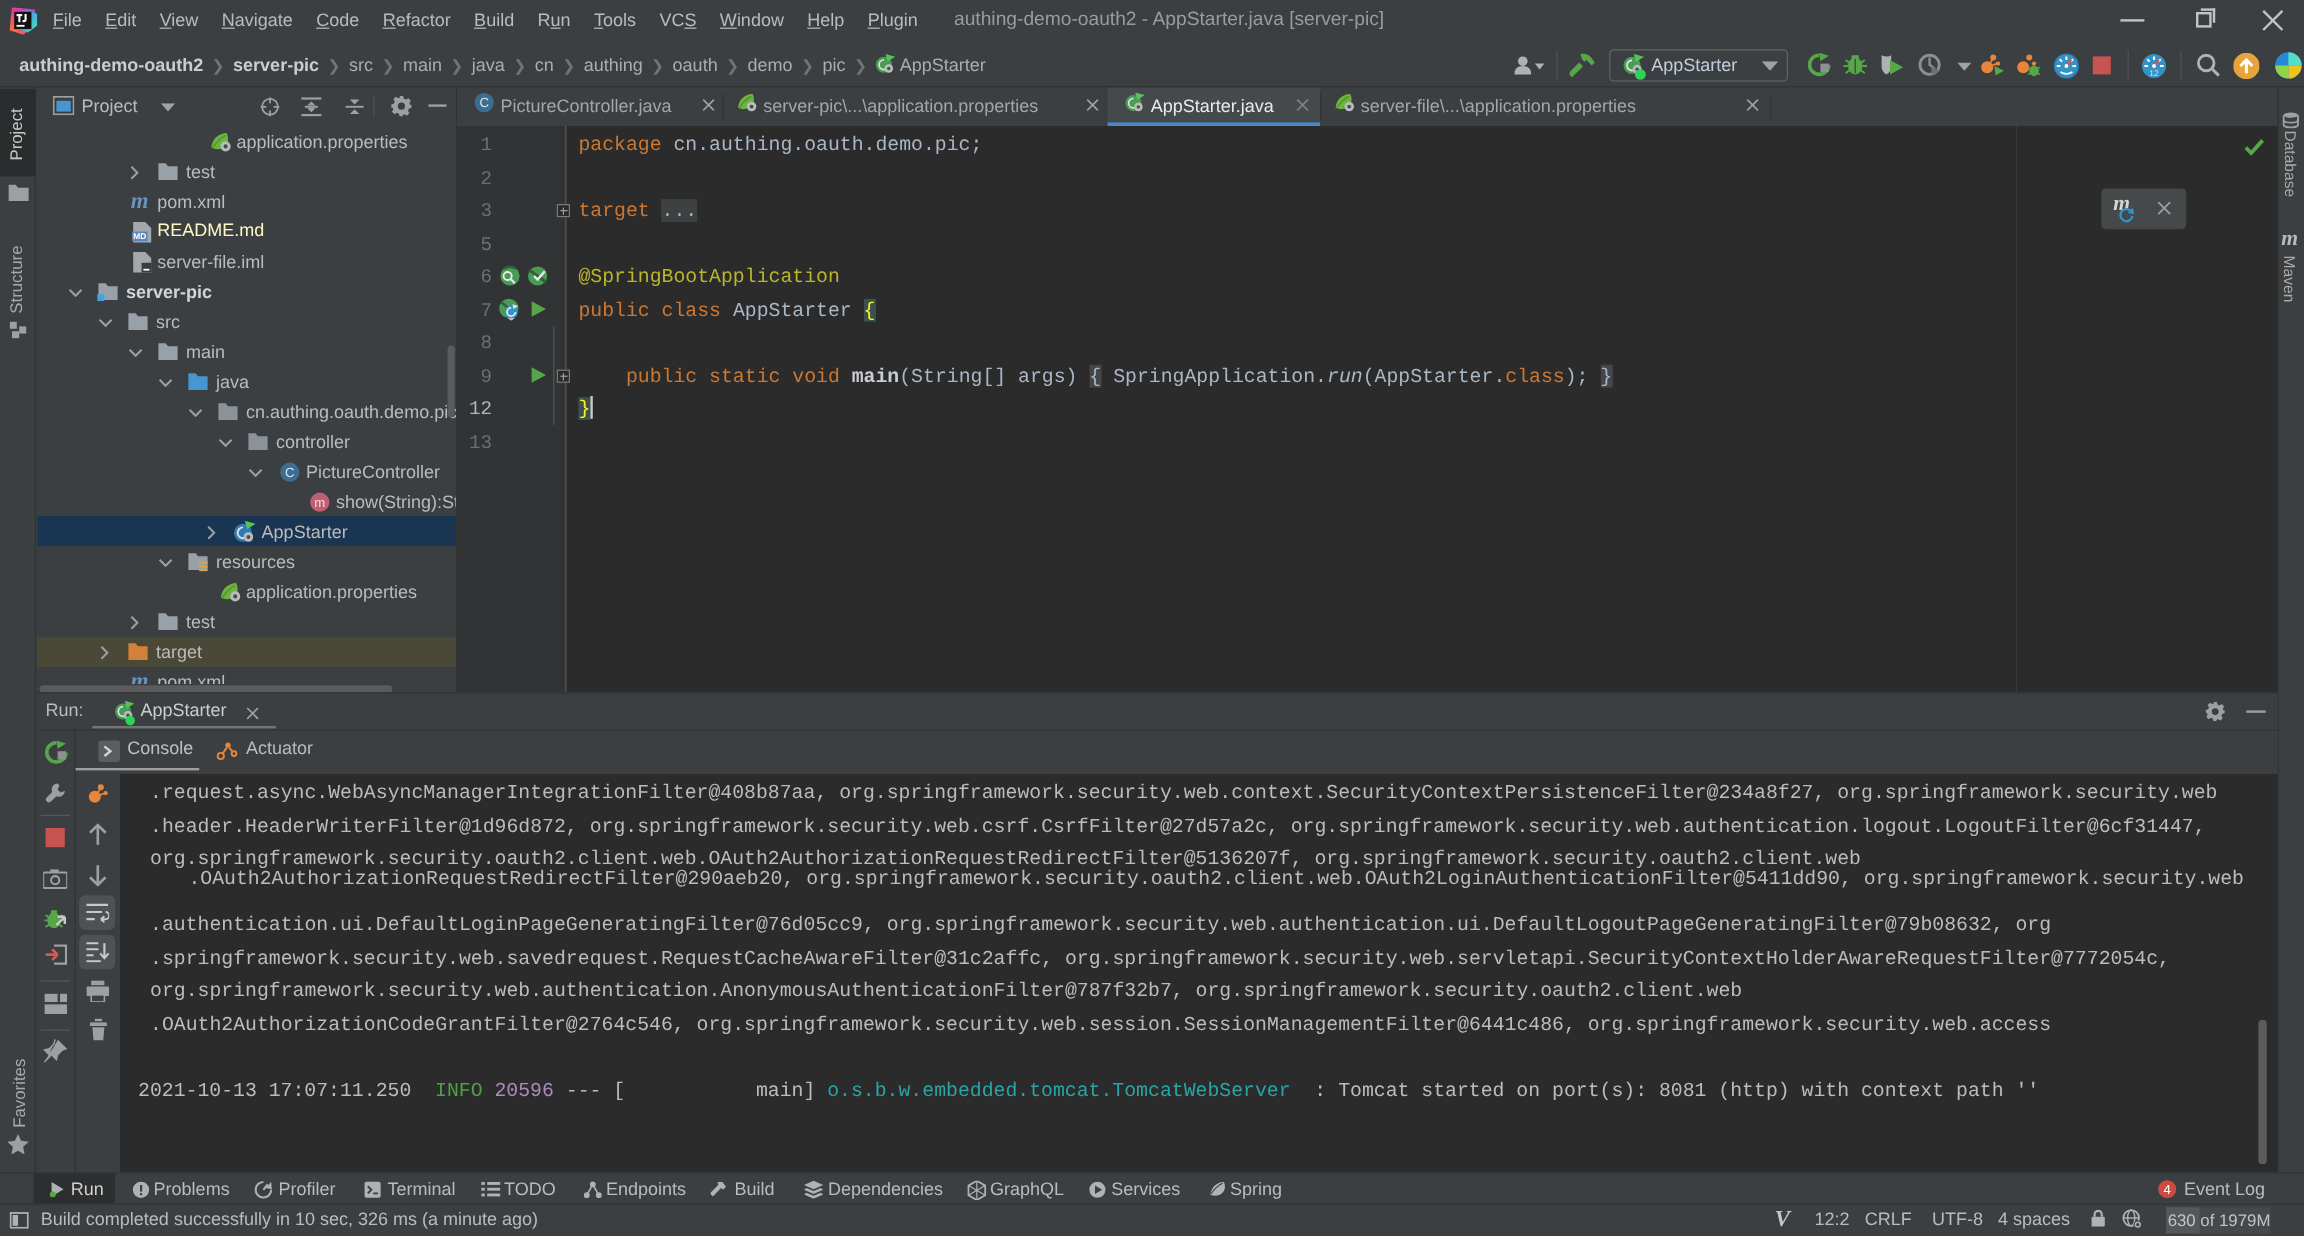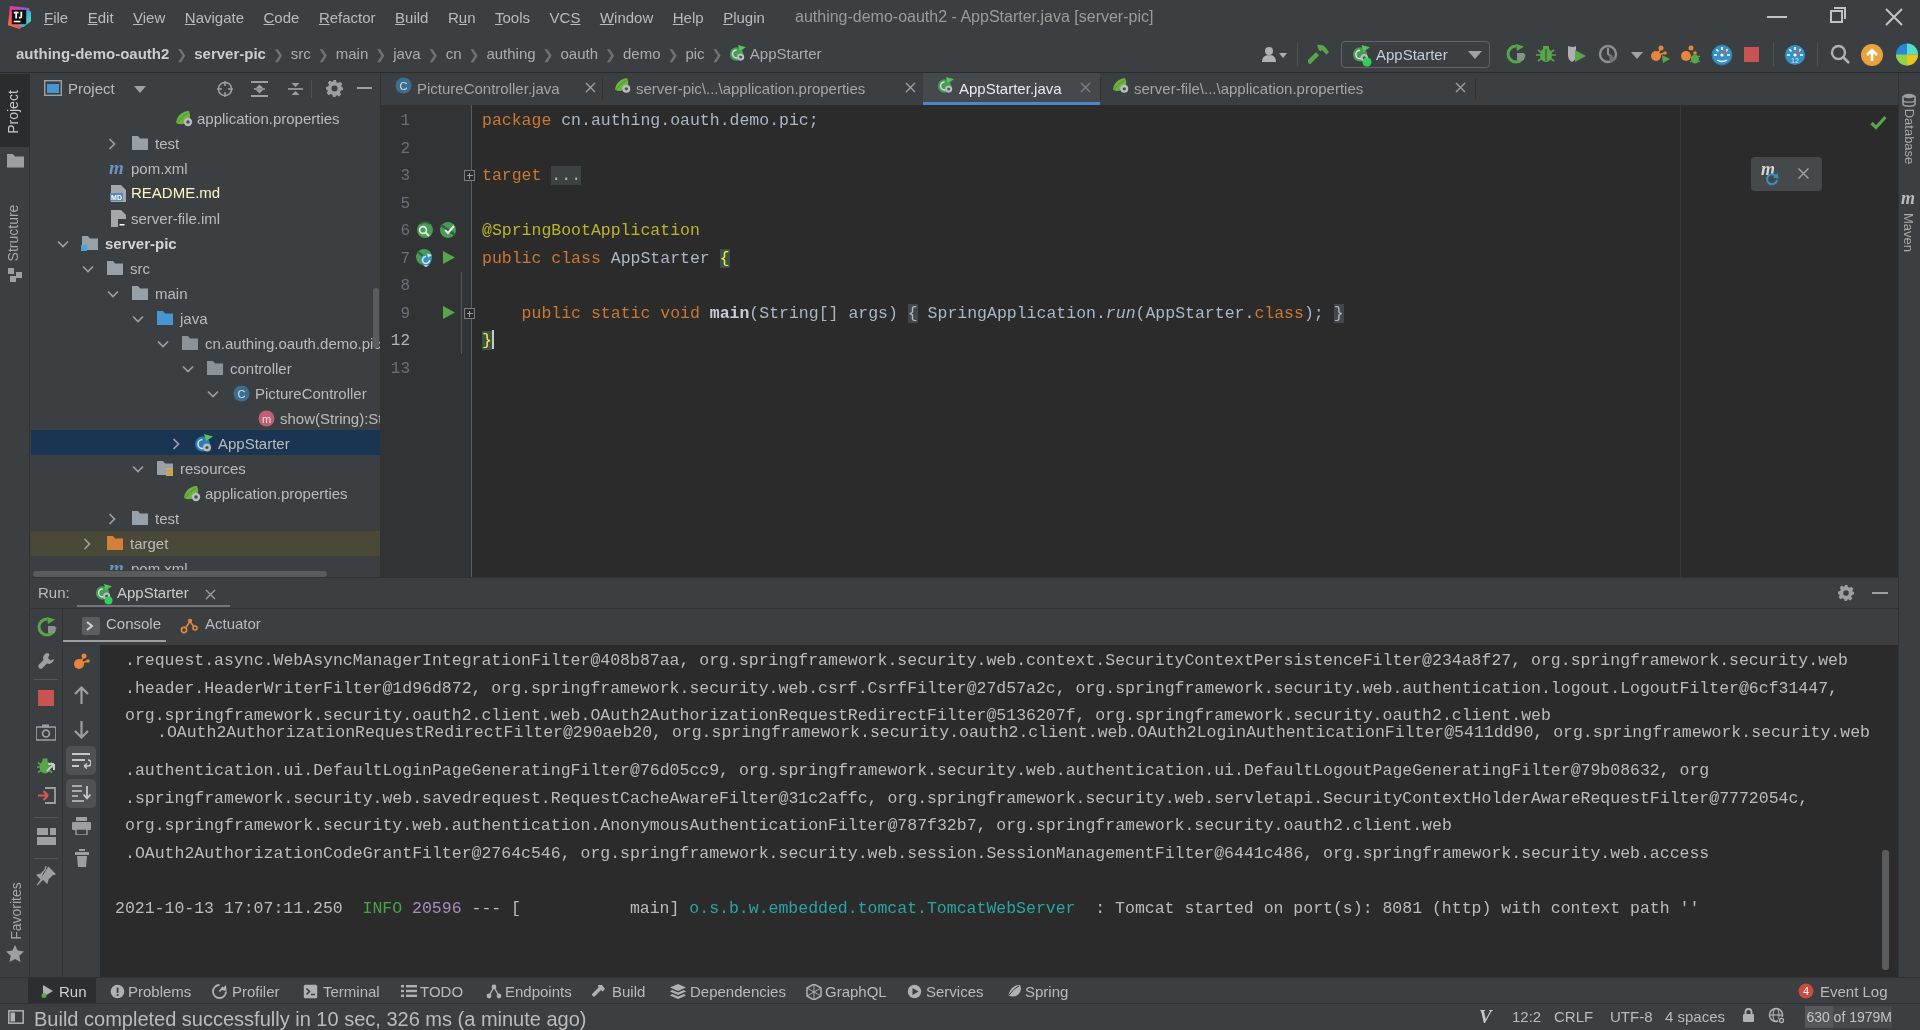--- a/index.html
+++ b/index.html
@@ -709,21 +709,21 @@
     <circle cx="8" cy="8" r="7.5" fill="#cc4b41"></circle>
     <text x="8" y="12" font-size="11" fill="#fff" text-anchor="middle" font-family="Liberation Sans">4</text>
   </svg>
 <div class="bbt" style="left:1820px;">Event Log</div>
 
 <div class="abs" id="statusbar" style="left:0;top:1003px;width:1920px;height:27px;background:#3c3f41;border-top:1px solid #323232;"></div>
 <svg class="abs" style="left:8px;top:1010px" width="16" height="14" viewBox="0 0 16 14">
   <rect x="0.8" y="0.8" width="14.4" height="12.4" fill="none" stroke="#afb1b3" stroke-width="1.5"></rect>
   <rect x="2.5" y="2.5" width="4.5" height="9" fill="#afb1b3"></rect>
 </svg>
-<div class="abs" style="left:34px;top:1008px;font-size:20px;color:#bbbbbb;">Build completed successfully in 10 sec, 326 ms (a minute ago)</div>
+<div class="abs" style="left:34px;top:1008px;font-size:15px;color:#bbbbbb;">Build completed successfully in 10 sec, 326 ms (a minute ago)</div>
 <div class="abs" style="left:1479px;top:1006px;font-family:'Liberation Serif',serif;font-style:italic;font-weight:bold;font-size:19px;color:#c4c6c8;">V</div>
 <div class="abs" style="left:1512px;top:1008px;font-size:15px;color:#bbbbbb;">12:2</div>
 <div class="abs" style="left:1554px;top:1008px;font-size:15px;color:#bbbbbb;">CRLF</div>
 <div class="abs" style="left:1610px;top:1008px;font-size:15px;color:#bbbbbb;">UTF-8</div>
 <div class="abs" style="left:1665px;top:1008px;font-size:15px;color:#bbbbbb;">4 spaces</div>
 <svg class="abs" style="left:1742px;top:1008px" width="13" height="15" viewBox="0 0 13 15">
   <rect x="1" y="6" width="11" height="8" rx="1" fill="#afb1b3"></rect>
   <path d="M3.5 6 V4 a3 3 0 0 1 6 0 v2" fill="none" stroke="#afb1b3" stroke-width="1.8"></path>
 </svg>
 <svg class="abs" style="left:1768px;top:1007px" width="18" height="18" viewBox="0 0 18 18">

